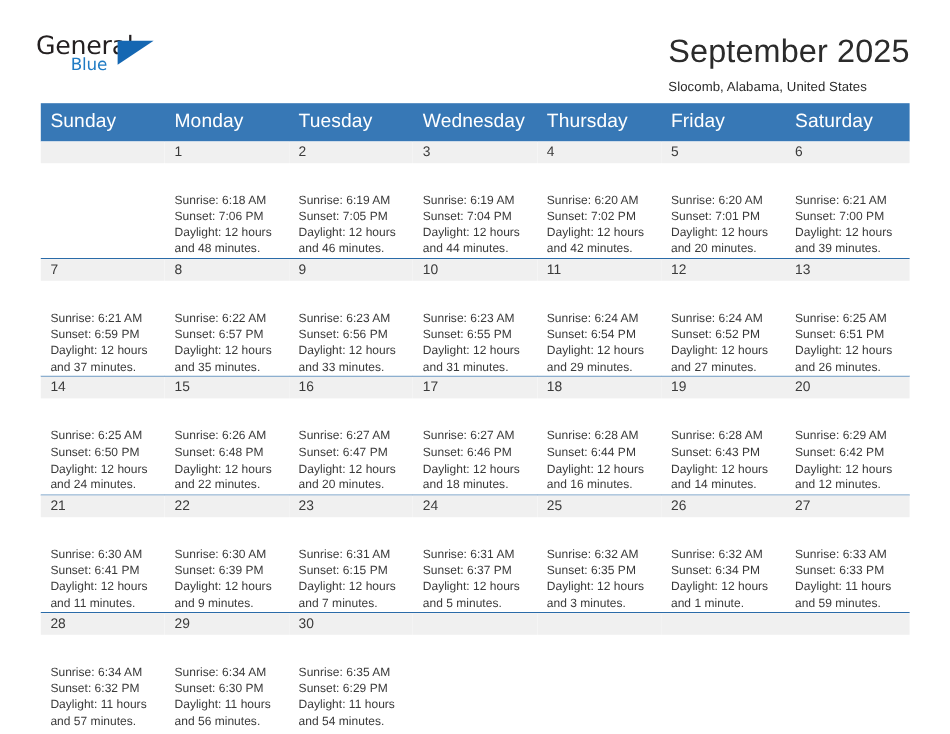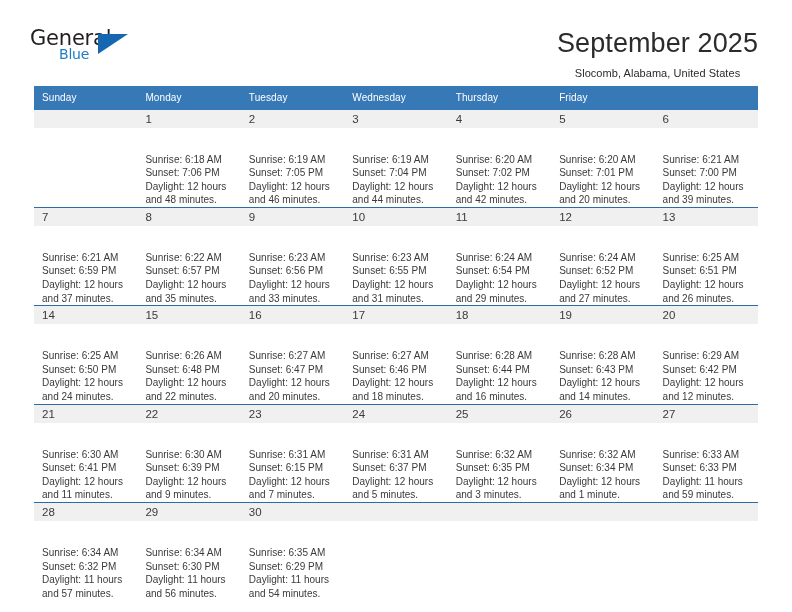--- a/index.html
+++ b/index.html
@@ -60,21 +60,21 @@
   .logo-triangle {
     position: absolute;
     left: 68px;
     top: 8px;
     width: 0;
     height: 0;
     border-left: 30px solid #1567b2;
     border-bottom: 20px solid transparent;
   }
   .titles {
-    text-align: center;
+    text-align: left;
     padding-top: 2px;
   }
   .cal-title {
     font-size: 27px;
     font-weight: 400;
     color: #2b2b2b;
     line-height: 1.18;
     letter-spacing: 0.1px;
   }
   .cal-subtitle {
@@ -90,21 +90,21 @@
     margin: 8px 34px 0 34px;
     width: 724px;
   }
   .weekdays {
     display: grid;
     grid-template-columns: repeat(7, 1fr);
     background: #3778b6;
   }
   .weekday {
     color: #ffffff;
-    font-size: 10px;
+    font-size: 16px;
     padding: 5px 0 5px 8px;
     line-height: 1.35;
     letter-spacing: 0.1px;
   }
   .week {
     display: grid;
     grid-template-columns: repeat(7, 1fr);
     border-top: 1.5px solid #2a6ba8;
   }
   .week:first-of-type {
@@ -152,20 +152,21 @@
   </div>
 
   <div class="calendar">
     <div class="weekdays" id="weekday-row">
         <div class="weekday">Sunday</div>
         <div class="weekday">Monday</div>
         <div class="weekday">Tuesday</div>
         <div class="weekday">Wednesday</div>
         <div class="weekday">Thursday</div>
         <div class="weekday">Friday</div>
+        <div class="weekday">Saturday</div>
       </div>
     <div id="weeks-container">
         <div class="week">
           <div class="day empty">
             <div class="day-num-band"></div>
             <div class="day-body">
               <div></div>
               <div></div>
               <div></div>
               <div></div>

